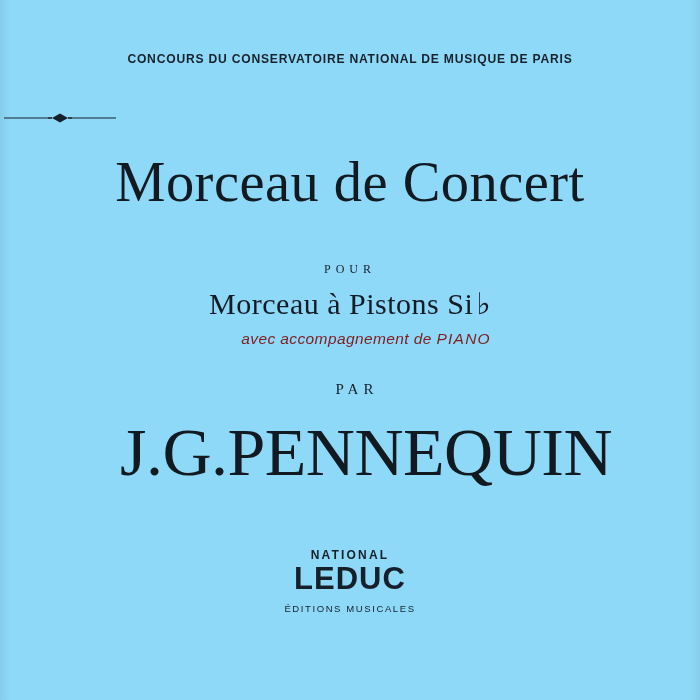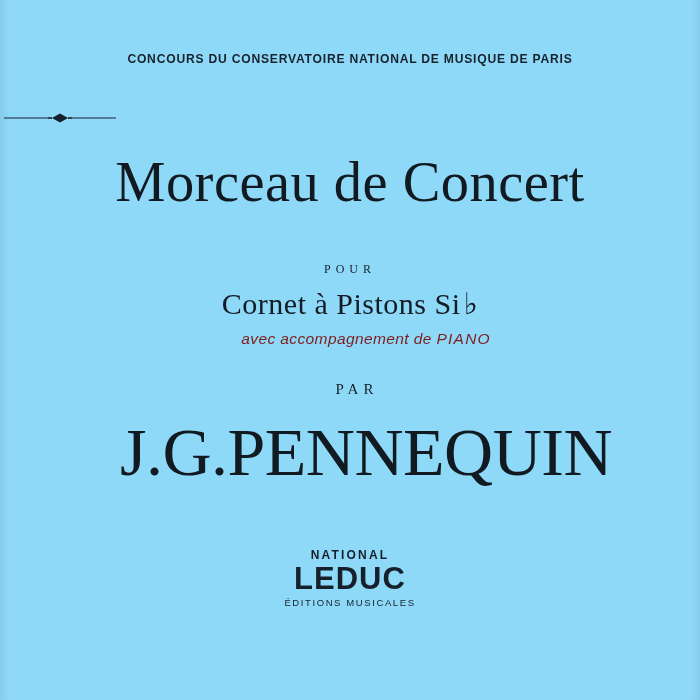--- a/index.html
+++ b/index.html
@@ -176,21 +176,21 @@
     font-weight: bold;
     font-size: 31px;
     letter-spacing: 1px;
     line-height: 1.0;
     margin-top: 1px;
   }
   #pub-sub {
     font-family: "Liberation Sans", sans-serif;
     font-size: 9.5px;
     letter-spacing: 1.6px;
-    margin-top: 3px;
+    margin-top: 9px;
   }
 </style>
 </head>
 <body>
 
 <div id="page">
 
   <div id="cover">
 
     <div id="contest-line" class="center">CONCOURS DU CONSERVATOIRE NATIONAL DE MUSIQUE DE PARIS</div>
@@ -203,21 +203,21 @@
         <line x1="48" y1="6" x2="52" y2="6" stroke="#16202a" stroke-width="1.6"></line>
         <line x1="68" y1="6" x2="72" y2="6" stroke="#16202a" stroke-width="1.6"></line>
       </svg>
     </div>
 
     <div id="main-title" class="center">Morceau de Concert</div>
 
     <div id="pour-label" class="center">POUR</div>
 
     <div id="instrument-line" class="center">
-      <span>Cornet à Pistons Si</span><span class="flat">♭</span>
+      <span>Morceau à Pistons Si</span><span class="flat">♭</span>
     </div>
 
     <div id="accompaniment-line" class="center">
       <span>avec accompagnement de </span><span class="piano">PIANO</span>
     </div>
 
     <div id="par-label" class="center">PAR</div>
 
     <div id="composer" class="center">J.G.PENNEQUIN</div>
 

